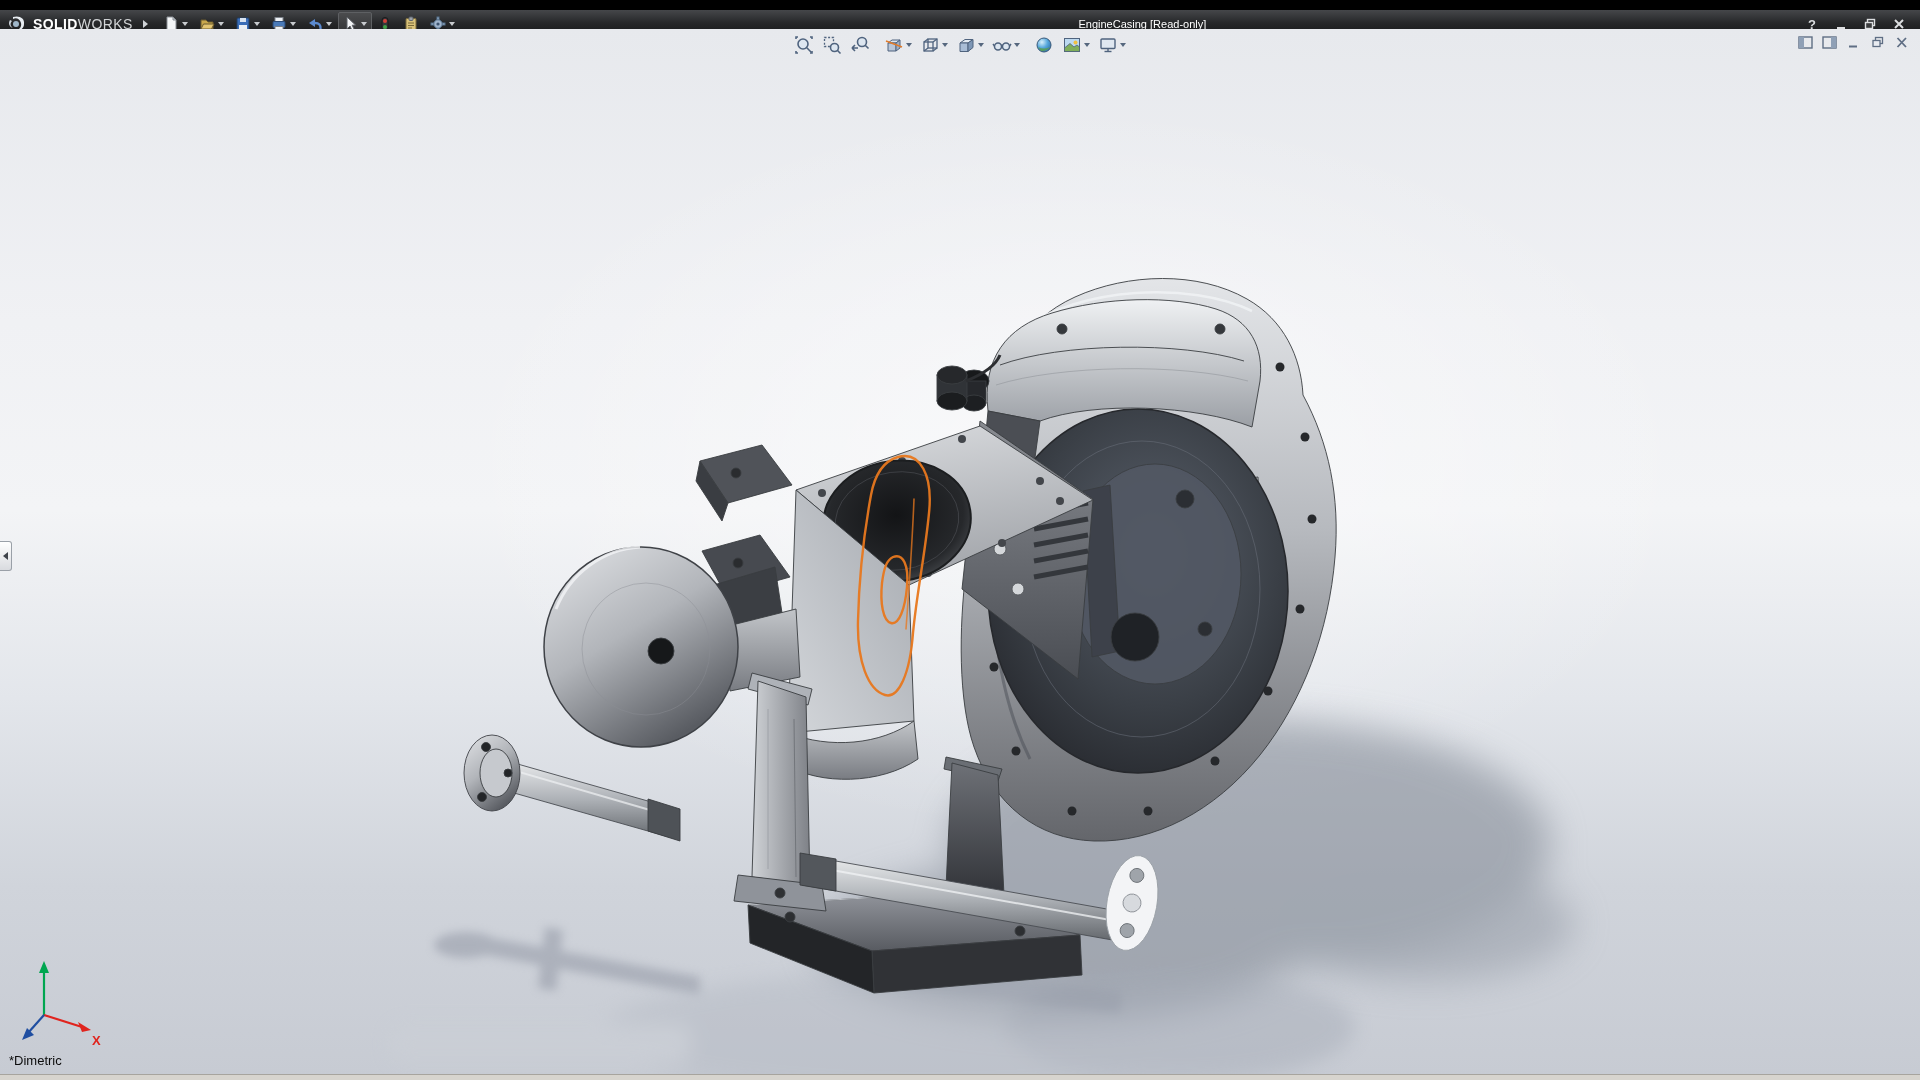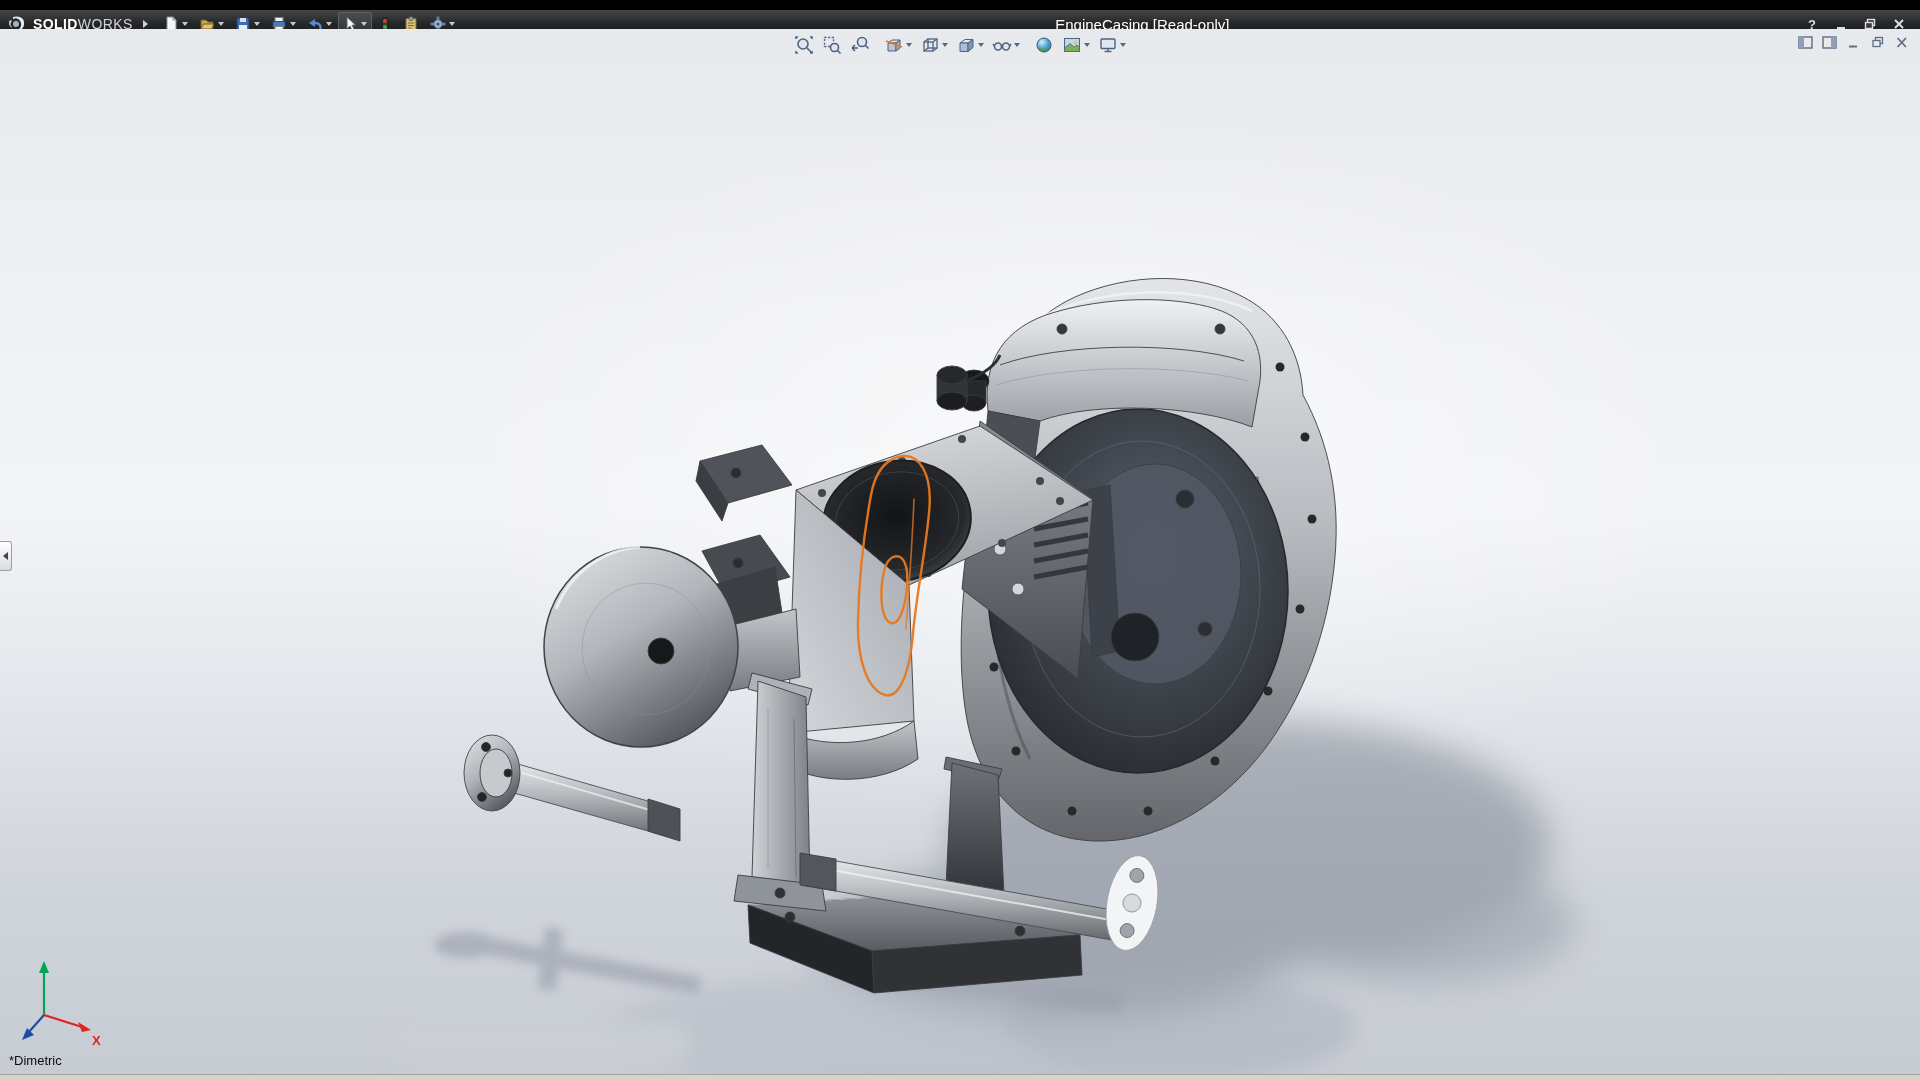--- a/index.html
+++ b/index.html
@@ -18,21 +18,21 @@
   .brand { display:flex; align-items:center; gap:5px; padding:0 8px 0 6px; height:100%; }
   .brand-text { font-size:14px; letter-spacing:.4px; white-space:nowrap; }
   .brand-text .solid { font-weight:bold; color:#ffffff; }
   .brand-text .works { font-weight:normal; color:#d2d4d6; }
   .menu-flyout { width:0;height:0;border-top:4px solid transparent;border-bottom:4px solid transparent;border-left:5px solid #cfd2d6; margin:0 10px 0 2px;}
   .tb-tools { display:flex; align-items:center; gap:1px; }
   .tbtn { display:flex; align-items:center; height:24px; padding:0 4px; background:transparent; border:1px solid transparent; border-radius:2px; cursor:default; }
   .tbtn svg { display:block; }
   .caret-dark { width:0;height:0;border-left:3px solid transparent;border-right:3px solid transparent;border-top:4px solid #c7cace; margin-left:3px; }
   .sel-box { border:1px solid #5e6063; background:linear-gradient(#4b4c4e,#2e2f31); border-radius:2px; }
-  .tb-title { position:absolute; left:59.5%; transform:translateX(-50%); top:0; height:29px; line-height:29px; font-size:15px; color:#ffffff; white-space:nowrap; }
+  .tb-title { position:absolute; left:59.5%; transform:translateX(-50%); top:0; height:29px; line-height:29px; font-size:11px; color:#ffffff; white-space:nowrap; }
   .win-controls { margin-left:auto; display:flex; align-items:center; gap:11px; padding-right:12px; }
   .winbtn { display:flex; align-items:center; justify-content:center; width:18px; height:18px; background:transparent; border:0; color:#dcdee0; font-size:13px; font-weight:bold; cursor:default; }
   .winbtn svg { display:block; }
 
   
   .viewport {
     position:absolute; top:29px; left:0; width:1920px; height:1045px;
     background:
       radial-gradient(ellipse 900px 520px at 56% 42%, rgba(255,255,255,.55) 0%, rgba(255,255,255,0) 70%),
       linear-gradient(180deg,#e7e9ed 0%,#f0f1f4 28%,#f3f4f6 46%,#e3e6eb 64%,#d0d4db 82%,#c7cbd3 100%);

